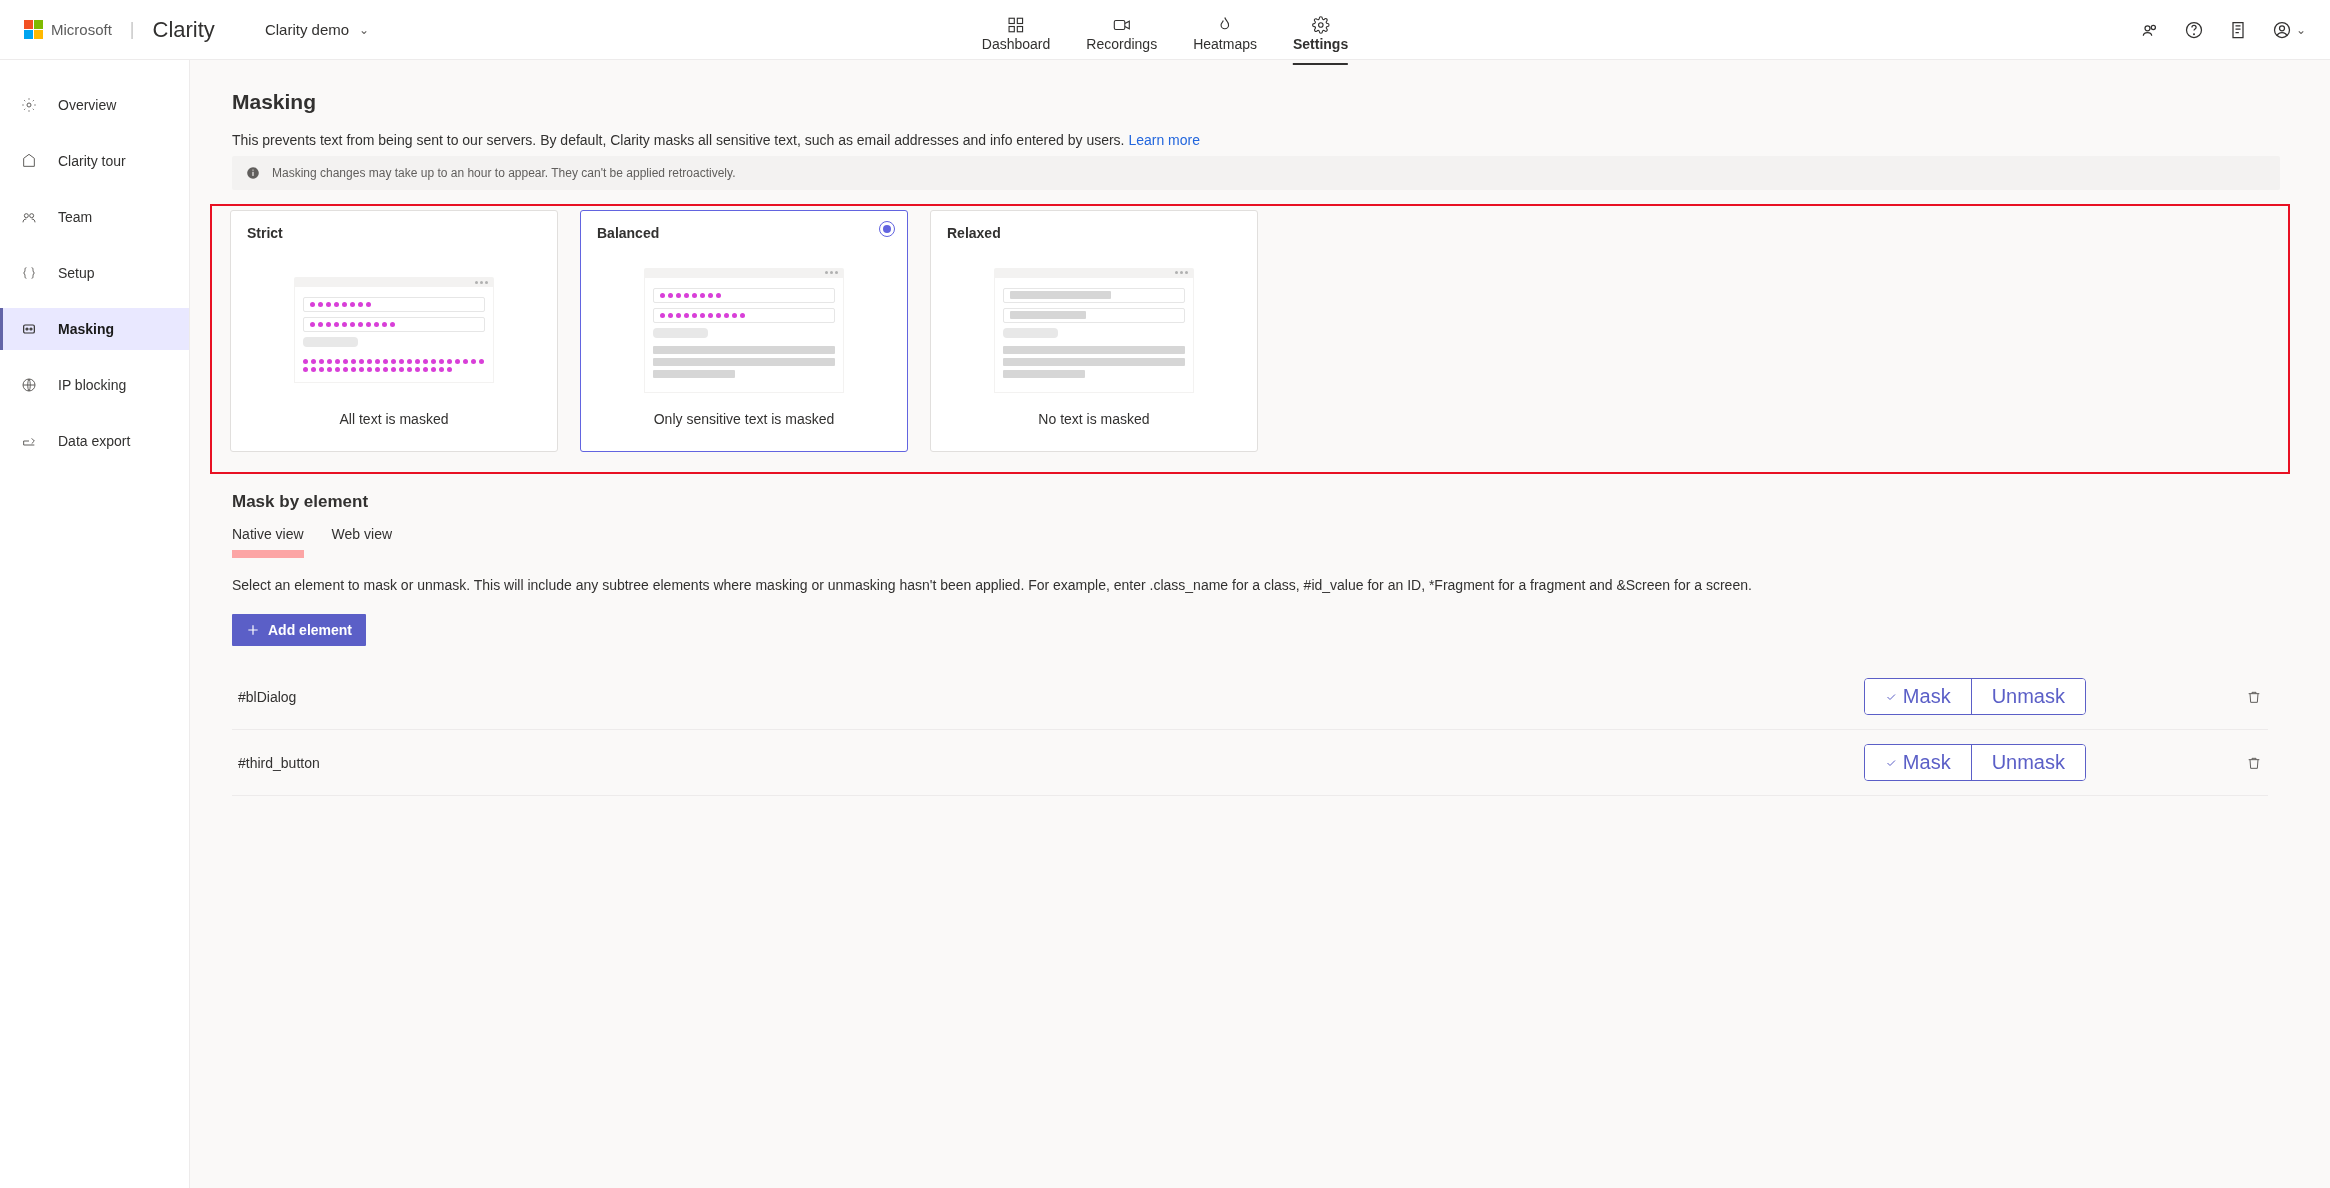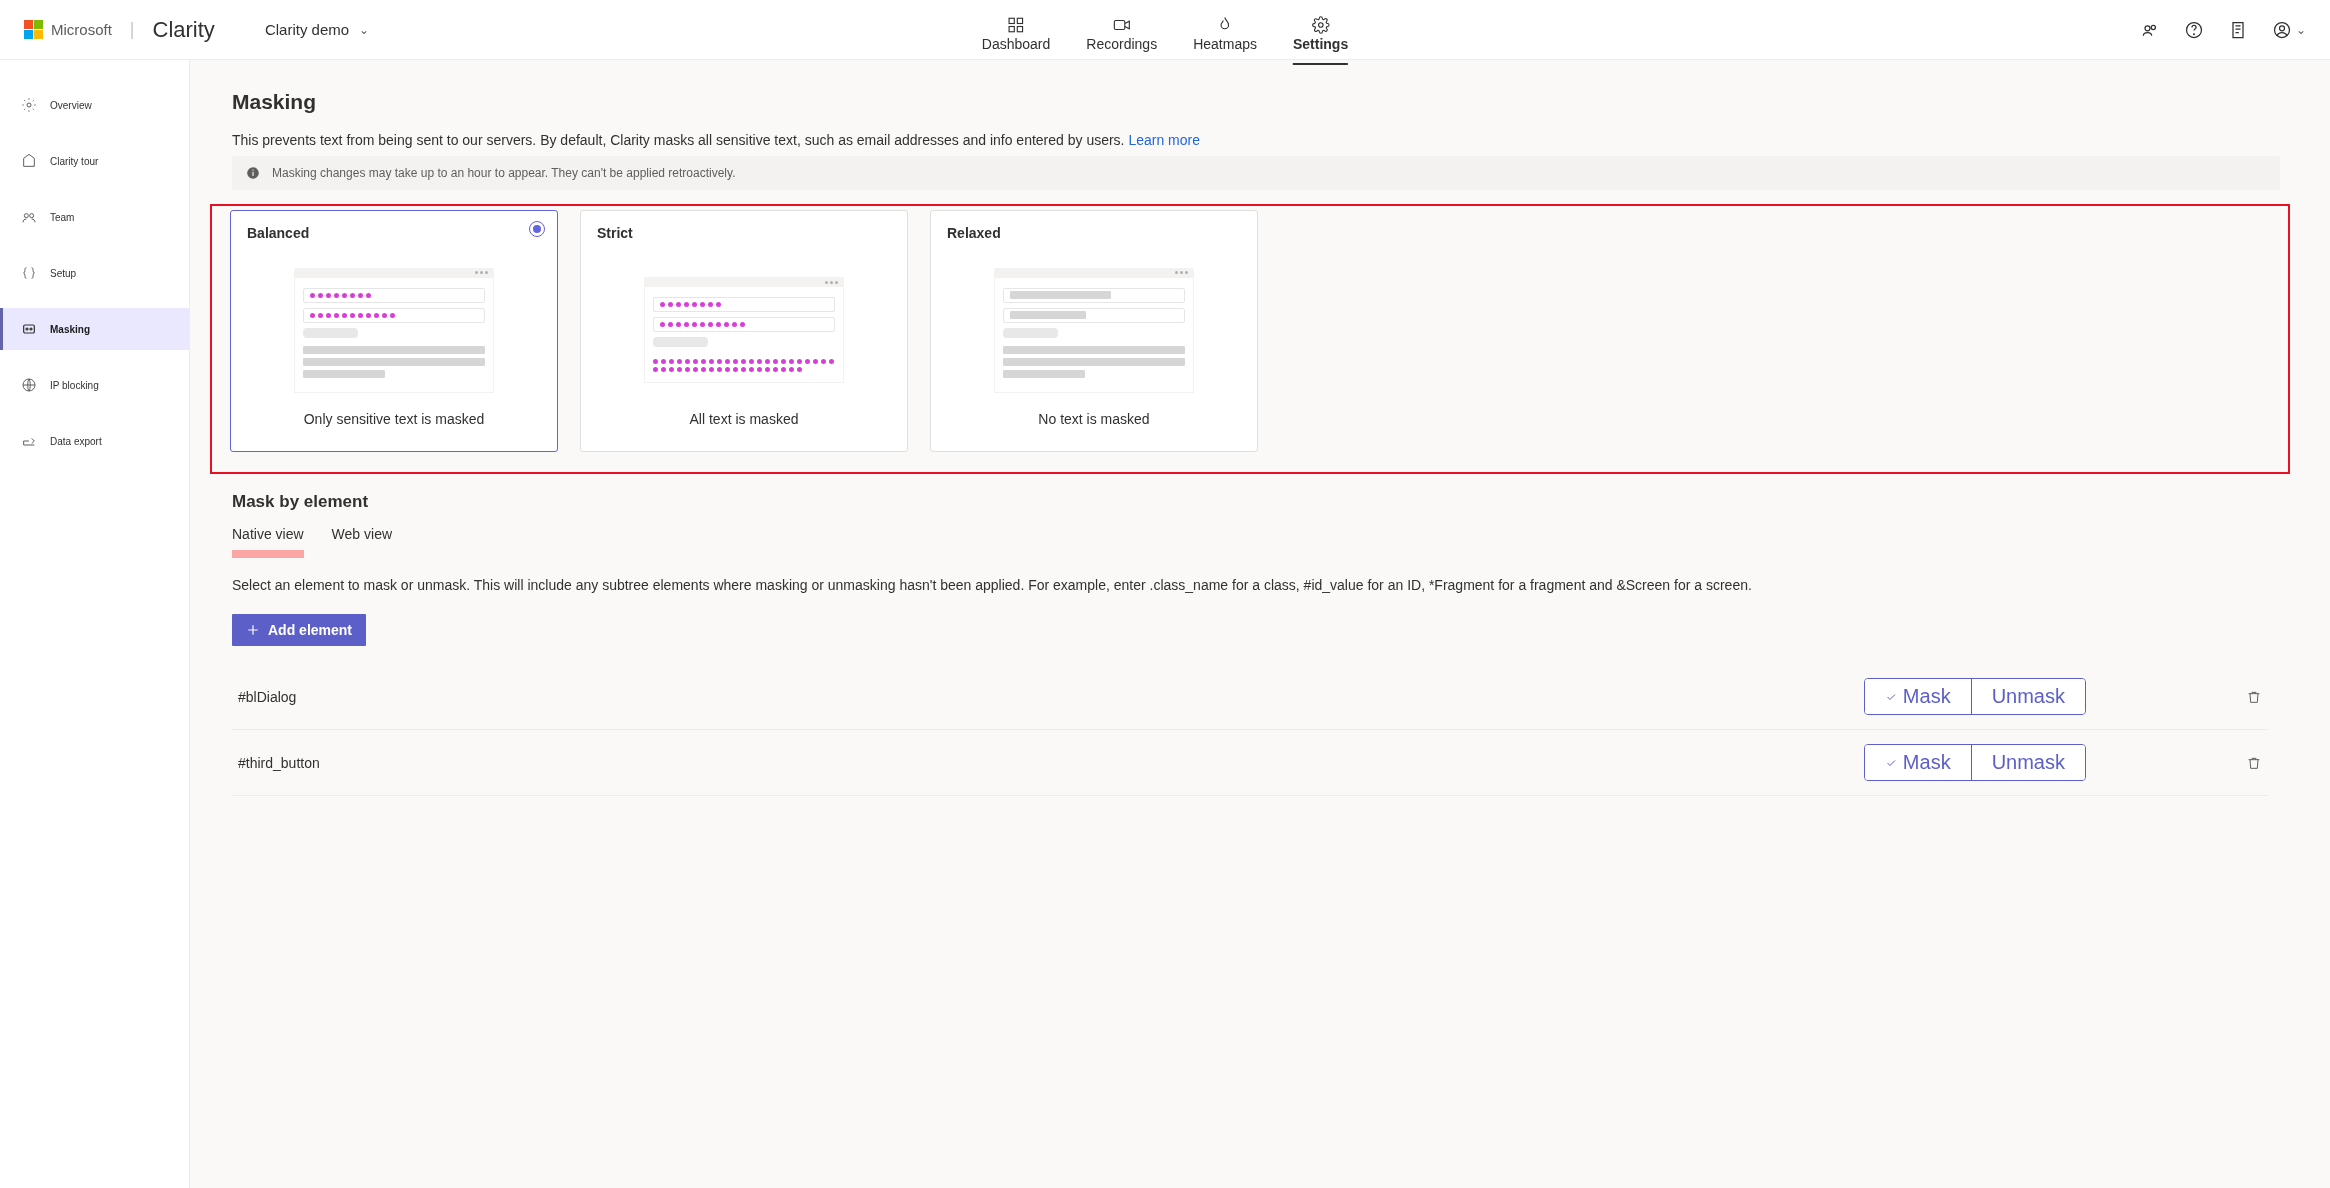--- a/index.html
+++ b/index.html
@@ -24,21 +24,21 @@
 .nav-item.active { font-weight: 600; }
 .nav-item.active::after { content: ""; position: absolute; bottom: -13px; left: 0; right: 0; height: 2px; background: #323130; }
 .nav-icon { width: 18px; height: 18px; display: flex; align-items: center; justify-content: center; }
 
 .header-actions { display: flex; align-items: center; gap: 24px; margin-left: auto; }
 .header-action-btn { cursor: pointer; width: 20px; height: 20px; display: flex; align-items: center; justify-content: center; }
 
 
 .body { display: flex; height: calc(100vh - 60px); }
 .sidebar { width: 190px; background: #fff; border-right: 1px solid #edebeb; padding-top: 24px; }
-.sidebar-item { display: flex; align-items: center; gap: 12px; padding: 12px 20px; cursor: pointer; font-size: 10px; color: #323130; }
+.sidebar-item { display: flex; align-items: center; gap: 20px; padding: 12px 20px; cursor: pointer; font-size: 14px; color: #323130; }
 .sidebar-item.active { background: #e9e8ff; font-weight: 600; color: #1a1a1a; border-left: 3px solid #6264a7; padding-left: 17px; }
 .sidebar-item .icon { width: 18px; height: 18px; display: flex; align-items: center; justify-content: center; }
 .sidebar-spacer { height: 14px; }
 
 .main { flex: 1; background: #faf9f8; overflow-y: auto; padding: 20px 40px 40px 20px; }
 .content-area { background: transparent; }
 
 .page-title-block { padding: 10px 10px 0 22px; }
 .page-title { font-size: 21px; font-weight: 600; margin-bottom: 18px; }
 .page-desc { font-size: 14px; color: #323130; margin-bottom: 8px; }
@@ -271,20 +271,108 @@
                 <circle cx="12" cy="7" r="1.2" fill="#f3f2f1"></circle>
               </svg>
             </span>
           <span>Masking changes may take up to an hour to appear. They can't be applied retroactively.</span>
         </div>
       </div>
 
       <div class="highlight-frame">
         <div class="mode-cards">
 
+          <div class="mode-card">
+            <div class="mode-card-title">Strict</div>
+            <div class="mode-illustration">
+              <div class="illus">
+                <div class="illus-top">
+                    <div class="d"></div>
+                    <div class="d"></div>
+                    <div class="d"></div>
+                  </div>
+                <div class="illus-body">
+                  <div class="field">
+                      <div class="dots">
+                        <div class="dd"></div>
+                        <div class="dd"></div>
+                        <div class="dd"></div>
+                        <div class="dd"></div>
+                        <div class="dd"></div>
+                        <div class="dd"></div>
+                        <div class="dd"></div>
+                        <div class="dd"></div>
+                      </div>
+                    </div>
+                  <div class="field">
+                      <div class="dots">
+                        <div class="dd"></div>
+                        <div class="dd"></div>
+                        <div class="dd"></div>
+                        <div class="dd"></div>
+                        <div class="dd"></div>
+                        <div class="dd"></div>
+                        <div class="dd"></div>
+                        <div class="dd"></div>
+                        <div class="dd"></div>
+                        <div class="dd"></div>
+                        <div class="dd"></div>
+                      </div>
+                    </div>
+                  <div class="pill-bar"></div>
+                  <div class="dots-block">
+                    <div class="dd"></div>
+                      <div class="dd"></div>
+                      <div class="dd"></div>
+                      <div class="dd"></div>
+                      <div class="dd"></div>
+                      <div class="dd"></div>
+                      <div class="dd"></div>
+                      <div class="dd"></div>
+                      <div class="dd"></div>
+                      <div class="dd"></div>
+                      <div class="dd"></div>
+                      <div class="dd"></div>
+                      <div class="dd"></div>
+                      <div class="dd"></div>
+                      <div class="dd"></div>
+                      <div class="dd"></div>
+                      <div class="dd"></div>
+                      <div class="dd"></div>
+                      <div class="dd"></div>
+                      <div class="dd"></div>
+                      <div class="dd"></div>
+                      <div class="dd"></div>
+                      <div class="dd"></div>
+                      <div class="dd"></div>
+                      <div class="dd"></div>
+                      <div class="dd"></div>
+                      <div class="dd"></div>
+                      <div class="dd"></div>
+                      <div class="dd"></div>
+                      <div class="dd"></div>
+                      <div class="dd"></div>
+                      <div class="dd"></div>
+                      <div class="dd"></div>
+                      <div class="dd"></div>
+                      <div class="dd"></div>
+                      <div class="dd"></div>
+                      <div class="dd"></div>
+                      <div class="dd"></div>
+                      <div class="dd"></div>
+                      <div class="dd"></div>
+                      <div class="dd"></div>
+                      <div class="dd"></div>
+                  </div>
+                </div>
+              </div>
+            </div>
+            <div class="mode-caption">All text is masked</div>
+          </div>
+
           <div class="mode-card selected">
             <div class="mode-radio"></div>
             <div class="mode-card-title">Balanced</div>
             <div class="mode-illustration">
               <div class="illus">
                 <div class="illus-top">
                     <div class="d"></div>
                     <div class="d"></div>
                     <div class="d"></div>
                   </div>
@@ -317,108 +405,20 @@
                       </div>
                     </div>
                   <div class="pill-bar"></div>
                   <div class="gray-bar" style="width:100%"></div>
                   <div class="gray-bar" style="width:100%"></div>
                   <div class="gray-bar" style="width:45%"></div>
                 </div>
               </div>
             </div>
             <div class="mode-caption">Only sensitive text is masked</div>
-          </div>
-
-          <div class="mode-card">
-            <div class="mode-card-title">Strict</div>
-            <div class="mode-illustration">
-              <div class="illus">
-                <div class="illus-top">
-                    <div class="d"></div>
-                    <div class="d"></div>
-                    <div class="d"></div>
-                  </div>
-                <div class="illus-body">
-                  <div class="field">
-                      <div class="dots">
-                        <div class="dd"></div>
-                        <div class="dd"></div>
-                        <div class="dd"></div>
-                        <div class="dd"></div>
-                        <div class="dd"></div>
-                        <div class="dd"></div>
-                        <div class="dd"></div>
-                        <div class="dd"></div>
-                      </div>
-                    </div>
-                  <div class="field">
-                      <div class="dots">
-                        <div class="dd"></div>
-                        <div class="dd"></div>
-                        <div class="dd"></div>
-                        <div class="dd"></div>
-                        <div class="dd"></div>
-                        <div class="dd"></div>
-                        <div class="dd"></div>
-                        <div class="dd"></div>
-                        <div class="dd"></div>
-                        <div class="dd"></div>
-                        <div class="dd"></div>
-                      </div>
-                    </div>
-                  <div class="pill-bar"></div>
-                  <div class="dots-block">
-                    <div class="dd"></div>
-                      <div class="dd"></div>
-                      <div class="dd"></div>
-                      <div class="dd"></div>
-                      <div class="dd"></div>
-                      <div class="dd"></div>
-                      <div class="dd"></div>
-                      <div class="dd"></div>
-                      <div class="dd"></div>
-                      <div class="dd"></div>
-                      <div class="dd"></div>
-                      <div class="dd"></div>
-                      <div class="dd"></div>
-                      <div class="dd"></div>
-                      <div class="dd"></div>
-                      <div class="dd"></div>
-                      <div class="dd"></div>
-                      <div class="dd"></div>
-                      <div class="dd"></div>
-                      <div class="dd"></div>
-                      <div class="dd"></div>
-                      <div class="dd"></div>
-                      <div class="dd"></div>
-                      <div class="dd"></div>
-                      <div class="dd"></div>
-                      <div class="dd"></div>
-                      <div class="dd"></div>
-                      <div class="dd"></div>
-                      <div class="dd"></div>
-                      <div class="dd"></div>
-                      <div class="dd"></div>
-                      <div class="dd"></div>
-                      <div class="dd"></div>
-                      <div class="dd"></div>
-                      <div class="dd"></div>
-                      <div class="dd"></div>
-                      <div class="dd"></div>
-                      <div class="dd"></div>
-                      <div class="dd"></div>
-                      <div class="dd"></div>
-                      <div class="dd"></div>
-                      <div class="dd"></div>
-                  </div>
-                </div>
-              </div>
-            </div>
-            <div class="mode-caption">All text is masked</div>
           </div>
 
           <div class="mode-card">
             <div class="mode-card-title">Relaxed</div>
             <div class="mode-illustration">
               <div class="illus">
                 <div class="illus-top">
                     <div class="d"></div>
                     <div class="d"></div>
                     <div class="d"></div>

